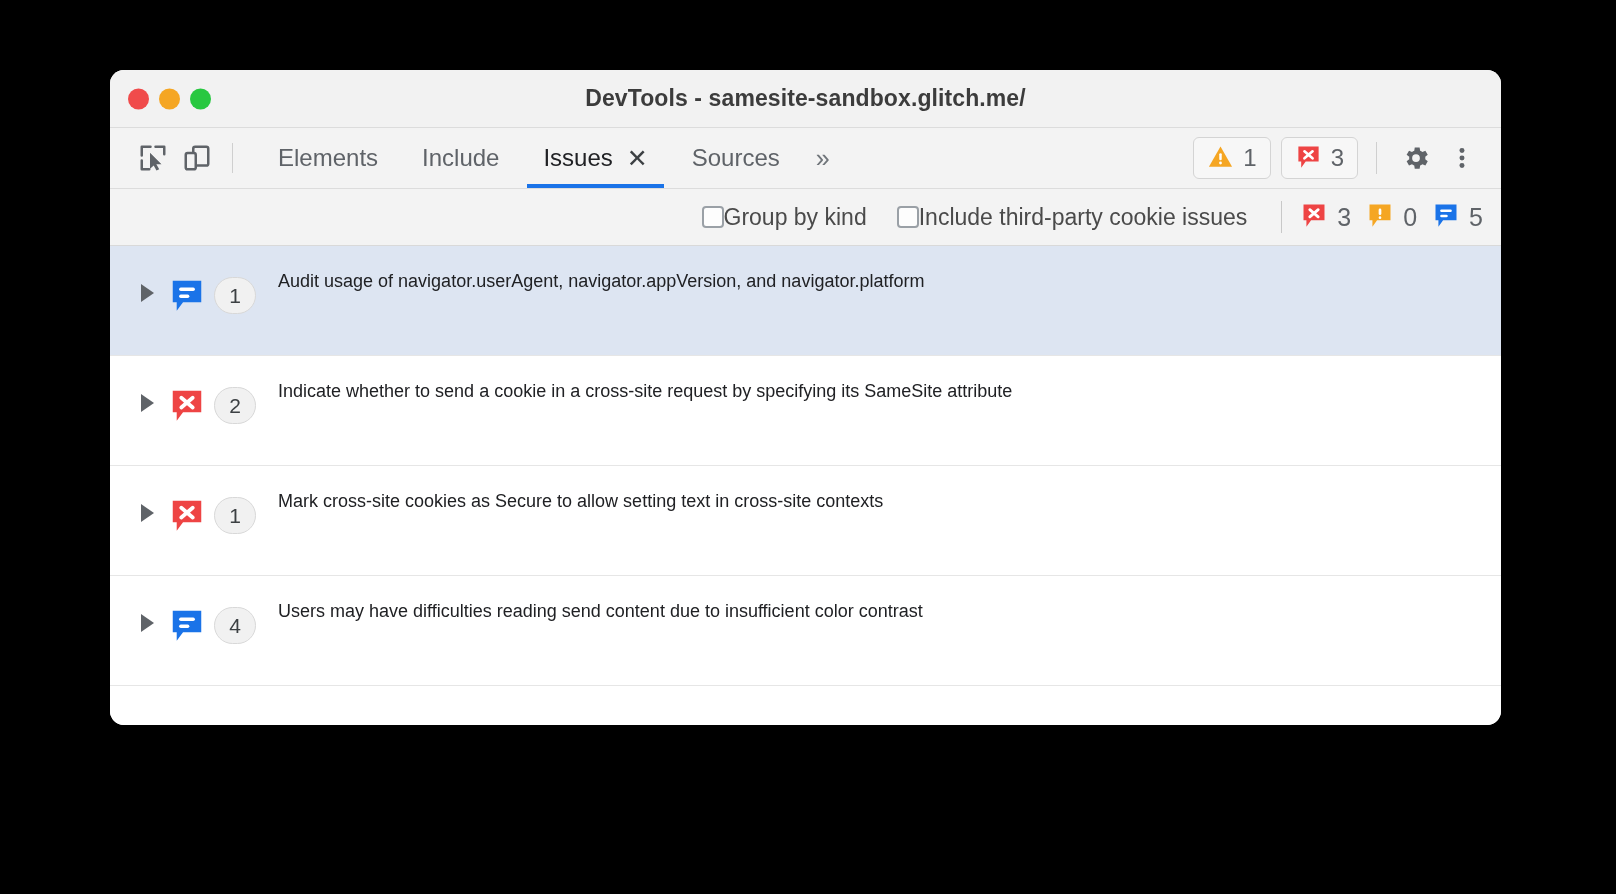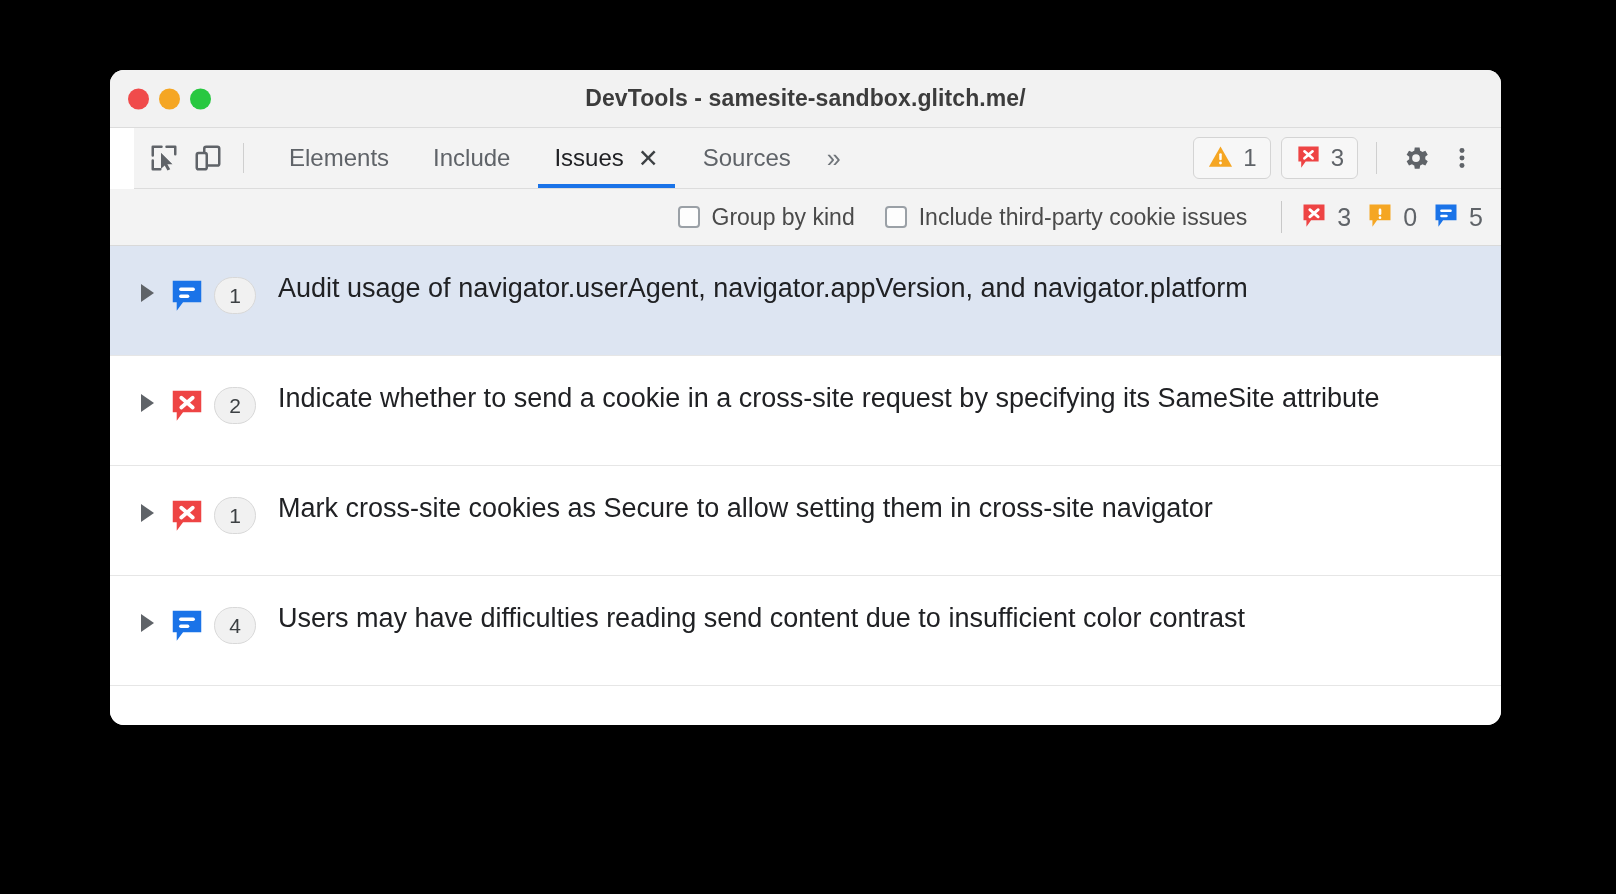--- a/index.html
+++ b/index.html
@@ -72,22 +72,21 @@
 
   
   .tabbar {
     position: relative;
     height: 61px;
     flex: 0 0 61px;
     background: #f3f3f3;
     border-bottom: 1px solid #dcdcdc;
     display: flex;
     align-items: center;
-    padding: 0 16px 0 8px;
-    margin-left: 24px;
+    padding: 0 16px 0 21px;
   }
 
   .tb-icon-btn {
     width: 44px; height: 40px;
     display: flex; align-items: center; justify-content: center;
     border-radius: 4px;
     cursor: pointer;
   }
 
   .tb-sep {
@@ -178,21 +177,21 @@
     background: #f3f3f3;
     border-bottom: 1px solid #d9d9d9;
     display: flex;
     align-items: center;
     justify-content: flex-end;
     padding-right: 18px;
   }
   .chk-wrap {
     display: flex;
     align-items: center;
-    gap: 12px;
+    gap: 0;
     margin-right: 30px;
     cursor: pointer;
     user-select: none;
   }
   .chk-box {
     width: 22px; height: 22px;
     border: 2px solid #9aa0a6;
     border-radius: 4px;
     background: #fdfdfd;
   }
@@ -272,21 +271,21 @@
     background: #f1f1f1;
     display: flex;
     align-items: center;
     justify-content: center;
     font-size: 21px;
     color: #3c4043;
   }
 
   .issue-title {
     margin-left: 22px;
-    font-size: 27px;
+    font-size: 18px;
     line-height: 1.42;
     color: #202124;
     padding-top: 1px;
     max-width: 1125px;
   }
 </style>
 </head>
 <body>
 
 <div id="stage">
@@ -463,21 +462,21 @@
         <div class="expander">
           <span class="tri"></span>
         </div>
         <div class="issue-icon">
           <svg width="38" height="38" viewBox="0 0 24 24">
             <path d="M3 3 H21 V16.5 H9.5 L5.5 22 V16.5 H3 Z" fill="#ee4444"></path>
             <path d="M8.4 7.4 L15.6 13.6 M15.6 7.4 L8.4 13.6" stroke="#ffffff" stroke-width="2.4" stroke-linecap="round"></path>
           </svg>
         </div>
         <div class="pill">1</div>
-        <div class="issue-title">Mark cross-site cookies as Secure to allow setting them in cross-site navigator</div>
+        <div class="issue-title">Mark cross-site cookies as Secure to allow setting text in cross-site contexts</div>
       </div>
 
       <div class="issue-row">
         <div class="expander">
           <span class="tri"></span>
         </div>
         <div class="issue-icon">
           <svg width="38" height="38" viewBox="0 0 24 24">
             <path d="M3 3 H21 V16.5 H9.5 L5.5 22 V16.5 H3 Z" fill="#1a73e8"></path>
             <rect x="7" y="7.3" width="10" height="2.2" rx="1.1" fill="#ffffff"></rect>

